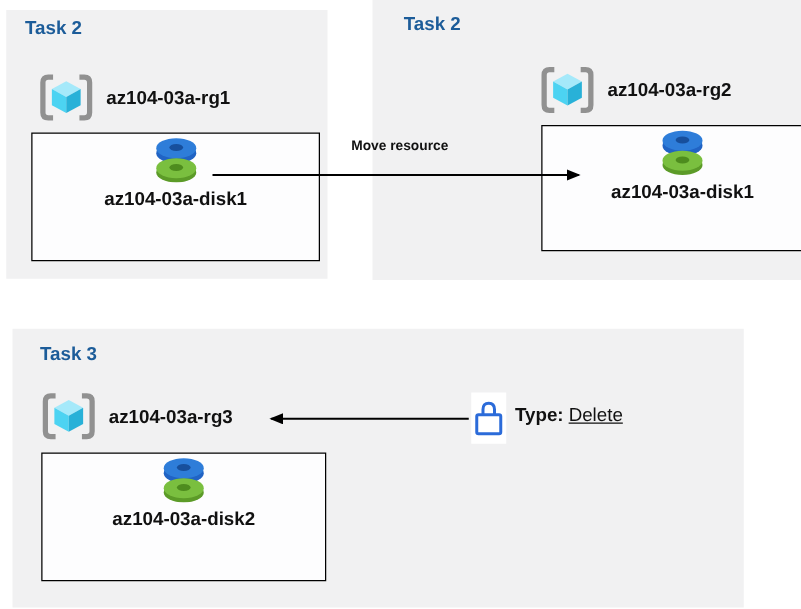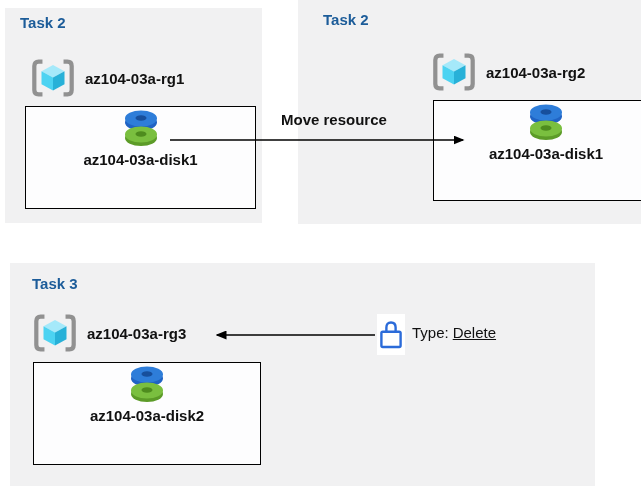--- a/index.html
+++ b/index.html
@@ -19,34 +19,34 @@
     border:1.5px solid var(--resource-box-border);
     display:flex;flex-direction:column;align-items:center;
     box-sizing:border-box;padding-top:0;
   }
   .resource-label{font-size:15px;font-weight:700;color:var(--text-black);margin-top:5px;white-space:nowrap;}
   #overlay{position:absolute;left:0;top:0;z-index:5;pointer-events:none;}
   .arrow-line{stroke:var(--arrow-black);stroke-width:1.6px;}
   .arrowhead{fill:var(--arrow-black);}
   .move-label{
     position:absolute;left:281px;top:111px;z-index:6;
-    font-size:15px;font-weight:700;color:var(--text-black);white-space:nowrap;
+    font-size:11px;font-weight:700;color:var(--text-black);white-space:nowrap;
   }
   .lock-chip{
     position:absolute;left:377px;top:314px;width:28px;height:41px;background:#ffffff;z-index:6;
     display:flex;align-items:center;justify-content:center;
   }
   .lock-stroke{stroke:var(--lock-blue);fill:none;}
   .lock-body{stroke:var(--lock-blue);fill:#ffffff;}
   .lock-text{
     position:absolute;left:412px;top:323px;z-index:6;
     font-size:15px;line-height:19px;color:var(--text-black);white-space:nowrap;
   }
   .lock-name{font-weight:700;}
-  .lock-type-label{font-weight:400;}
+  .lock-type-label{font-weight:700;}
   .lock-type-value{font-weight:400;margin-left:4px;text-decoration:underline;}
   
   .rg-bracket{stroke:var(--rg-bracket-gray);stroke-width:4.4px;fill:none;}
   .cube-top{fill:var(--rg-cube-top);}
   .cube-left{fill:var(--rg-cube-left);}
   .cube-right{fill:var(--rg-cube-right);}
   
   .disk-blue-side{fill:var(--disk-blue-side);}
   .disk-blue-top{fill:var(--disk-blue-top);}
   .disk-blue-hole{fill:var(--disk-blue-hole);}

